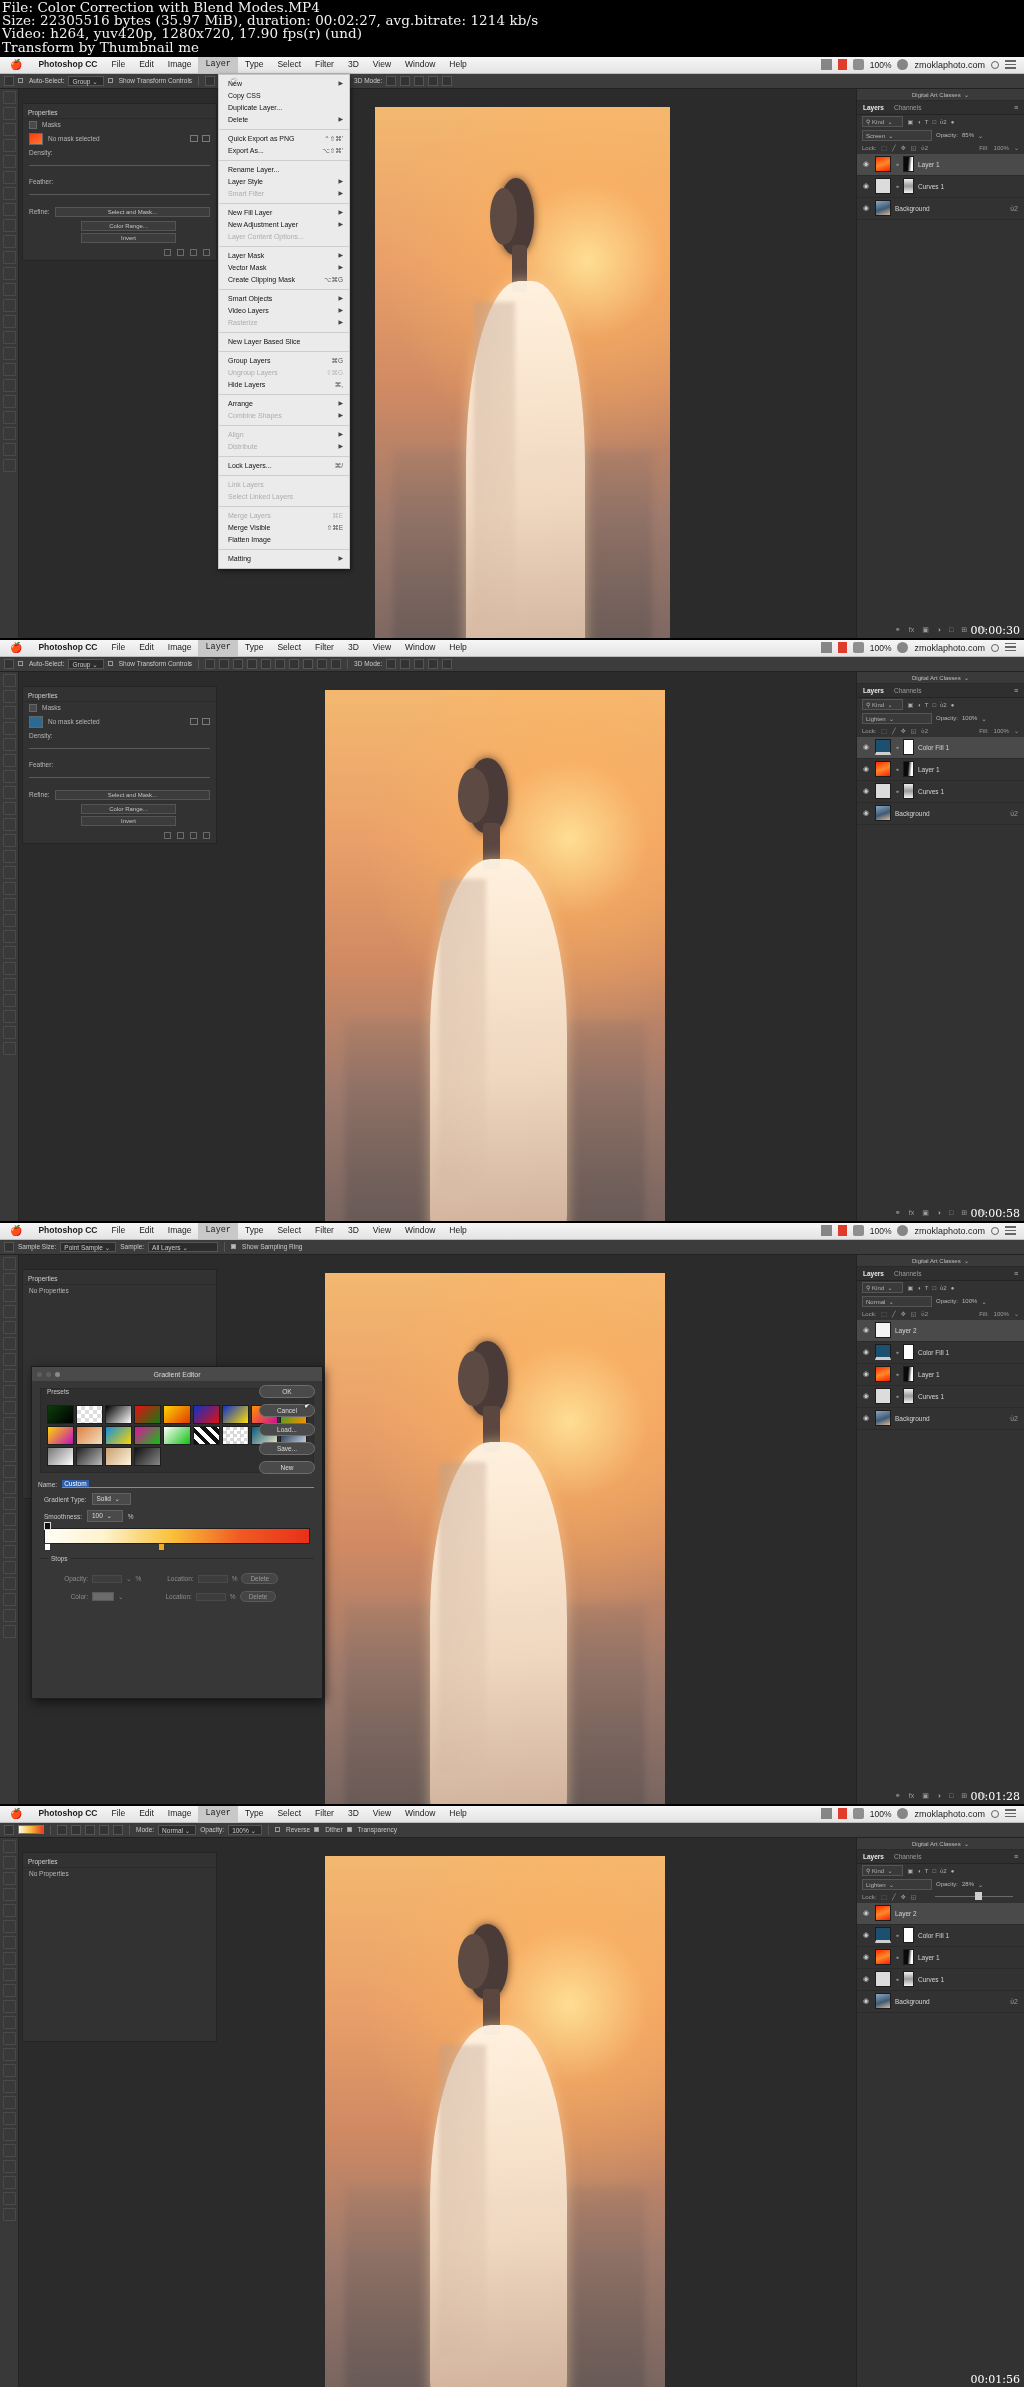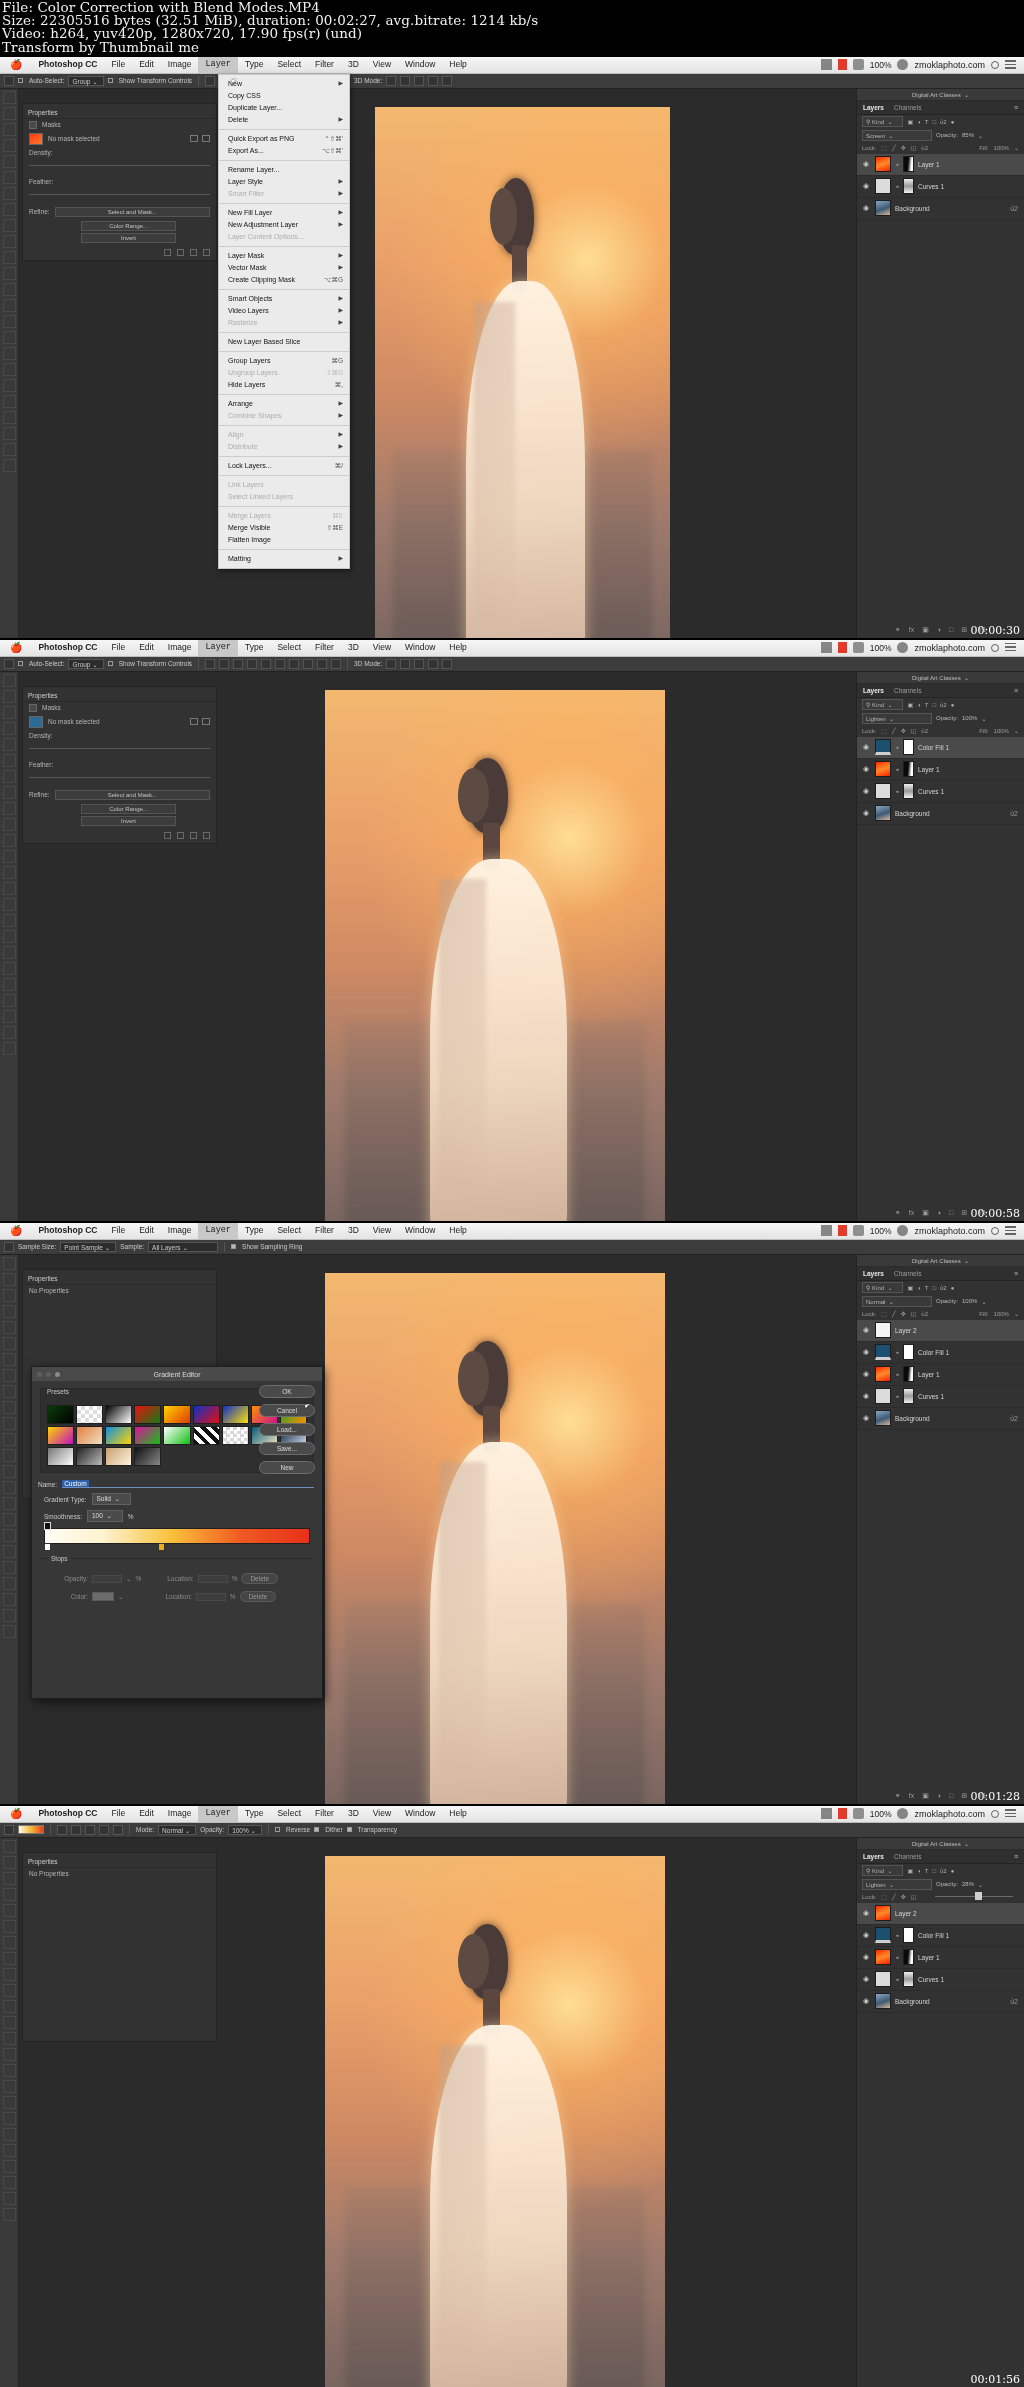--- a/index.html
+++ b/index.html
@@ -174,21 +174,21 @@
             border-left:5px solid #fff; border-bottom:3px solid transparent;
             border-right:3px solid transparent; border-top:0;
             transform:rotate(-18deg); z-index:60;
             filter:drop-shadow(0 0 1px #000); }
 </style>
 </head>
 <body>
 
 <div class="meta">
   <div>File: Color Correction with Blend Modes.MP4</div>
-  <div>Size: 22305516 bytes (32.51 MiB), duration: 00:02:27, avg.bitrate: 1214 kb/s</div>
+  <div>Size: 22305516 bytes (35.97 MiB), duration: 00:02:27, avg.bitrate: 1214 kb/s</div>
   <div>Video: h264, yuv420p, 1280x720, 17.90 fps(r) (und)</div>
   <div>Transform by Thumbnail me</div>
 </div>
 
 <div id="panels">
     <div class="panel">
     <div class="shot">
       <div class="macbar">
     <span class="apple">🍎</span>
     <span class="mi bold ">Photoshop CC</span>

